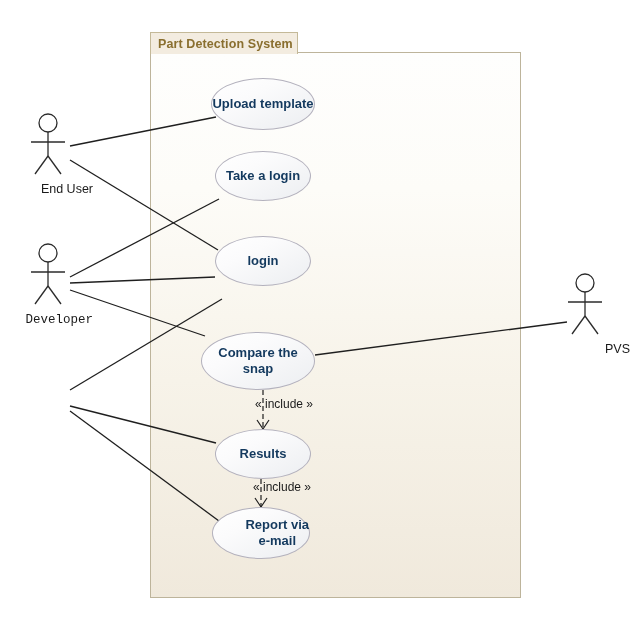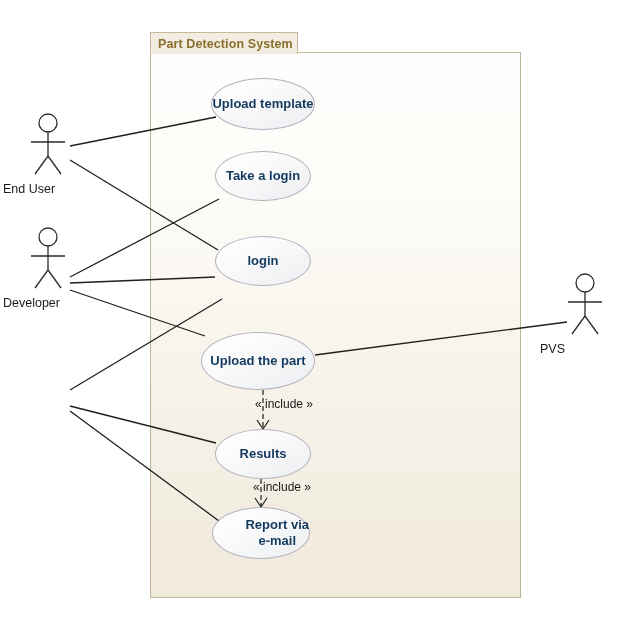--- a/index.html
+++ b/index.html
@@ -68,21 +68,21 @@
     font-size: 13px;
     font-weight: bold;
     color: #13395e;
     box-sizing: border-box;
     line-height: 1.25;
   }
   
   .actor {
     position: absolute;
     width: 90px;
-    text-align: left;
+    text-align: right;
   }
   .actor-label {
     font-size: 12.5px;
     color: #1a1a1a;
     margin-top: 2px;
     white-space: nowrap;
   }
   
   .include-label {
     position: absolute;
@@ -128,21 +128,21 @@
 
   <div class="usecase" style="left:215px; top:151px; width:96px; height:50px;">
     <span>Take a login</span>
   </div>
 
   <div class="usecase" style="left:215px; top:236px; width:96px; height:50px;">
     <span>login</span>
   </div>
 
   <div class="usecase" style="left:201px; top:332px; width:114px; height:58px;">
-    <span>Upload the part</span>
+    <span>Compare the snap</span>
   </div>
 
   <div class="usecase" style="left:215px; top:429px; width:96px; height:50px;">
     <span>Results</span>
   </div>
 
   <div class="usecase" style="left:212px; top:507px; width:98px; height:52px;justify-content:flex-end;">
     <span>
       <span>Report via</span><br>
       <span>e-mail</span>
@@ -160,21 +160,21 @@
     <svg width="90" height="64" viewBox="0 0 90 64">
       <circle cx="45" cy="11" r="9" fill="none" stroke="#2b2b2b" stroke-width="1.3"></circle>
       <line x1="45" y1="20" x2="45" y2="44" stroke="#2b2b2b" stroke-width="1.3"></line>
       <line x1="28" y1="30" x2="62" y2="30" stroke="#2b2b2b" stroke-width="1.3"></line>
       <line x1="45" y1="44" x2="32" y2="62" stroke="#2b2b2b" stroke-width="1.3"></line>
       <line x1="45" y1="44" x2="58" y2="62" stroke="#2b2b2b" stroke-width="1.3"></line>
     </svg>
     <div class="actor-label">End User</div>
   </div>
 
-  <div class="actor" style="left:3px; top:226px;">
+  <div class="actor" style="left:3px; top:242px;font-family:Liberation Mono, monospace;">
     <svg width="90" height="64" viewBox="0 0 90 64">
       <circle cx="45" cy="11" r="9" fill="none" stroke="#2b2b2b" stroke-width="1.3"></circle>
       <line x1="45" y1="20" x2="45" y2="44" stroke="#2b2b2b" stroke-width="1.3"></line>
       <line x1="28" y1="30" x2="62" y2="30" stroke="#2b2b2b" stroke-width="1.3"></line>
       <line x1="45" y1="44" x2="32" y2="62" stroke="#2b2b2b" stroke-width="1.3"></line>
       <line x1="45" y1="44" x2="58" y2="62" stroke="#2b2b2b" stroke-width="1.3"></line>
     </svg>
     <div class="actor-label">Developer</div>
   </div>
 

